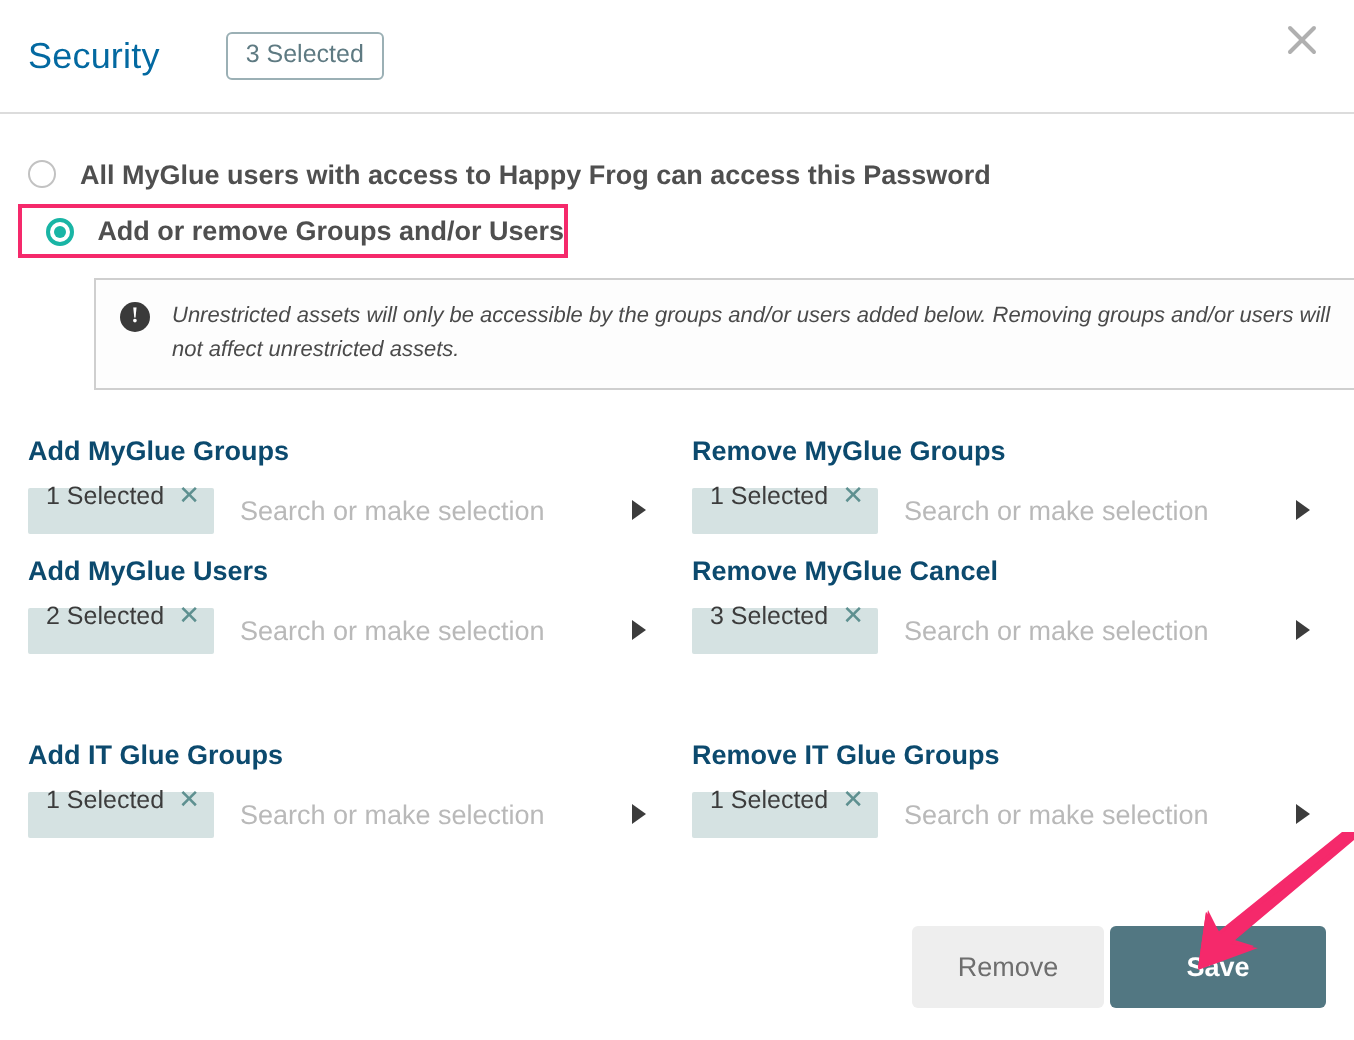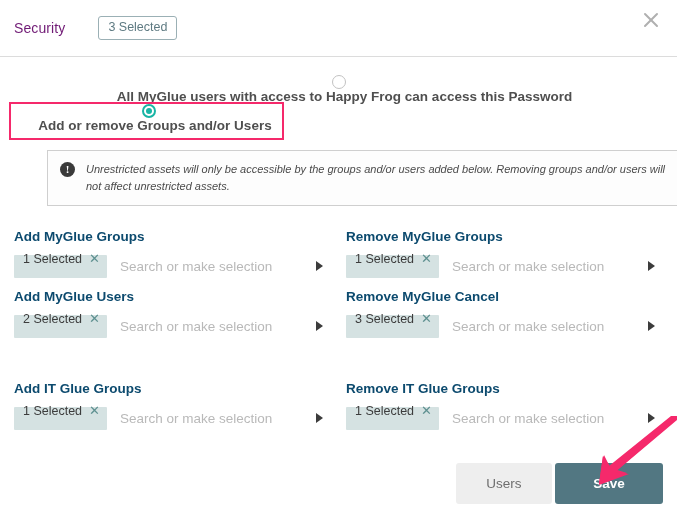--- a/index.html
+++ b/index.html
@@ -20,22 +20,22 @@
   
   .header {
     position: relative;
     height: 57px;
     border-bottom: 1px solid #dcdcdc;
     display: flex;
     align-items: center;
     padding: 0 14px;
   }
   .page-title {
-    font-size: 14px;
-    color: #701a75;
+    font-size: 18px;
+    color: #0369a1;
     font-weight: 400;
     letter-spacing: 0.1px;
   }
   .header-badge {
     margin-left: 33px;
     border: 1px solid #9bb0b5;
     border-radius: 3px;
     padding: 4px 9px 5px;
     font-size: 12.5px;
     color: #5e7a82;
@@ -60,29 +60,29 @@
     padding: 18px 14px 0 14px;
   }
 
   
   .radio-row {
     display: flex;
     align-items: center;
     height: 24px;
     margin-bottom: 3px;
     position: relative;
-    flex-direction: column;
   }
   .radio-row.highlighted {
     border: 2px solid #f5296b;
     width: 275px;
-    height: 38px;
+    height: 27px;
     margin-left: -5px;
     padding-left: 5px;
     margin-bottom: 7px;
+    justify-content: flex-end;
   }
   .radio-outer {
     width: 14px;
     height: 14px;
     border-radius: 50%;
     border: 1.5px solid #c2c2c2;
     background: #ffffff;
     flex: 0 0 auto;
     display: flex;
     align-items: center;
@@ -347,21 +347,21 @@
           <span class="select-placeholder">Search or make selection</span>
           <span class="select-arrow"></span>
         </div>
       </div>
     </div>
 
   </div>
 </div>
 
 <div class="footer">
-  <button class="btn btn-cancel">Users</button>
+  <button class="btn btn-cancel">Remove</button>
   <button class="btn btn-save">Save</button>
 </div>
 
 <svg class="annotation-arrow" viewBox="0 0 118 72">
   <path d="M118 0 L118 4 L55 57 L68 57 L40 68 L44 40 L50 50 L112 0 Z" fill="#f5296b"></path>
   <path d="M40 68 L44 40 L52 52 L68 57 Z" fill="#f5296b"></path>
   <path d="M118 2 L56 56 L70 58 L40 69 L45 39 L51 51 Z" fill="#f5296b"></path>
 </svg>
 
 </body></html>

